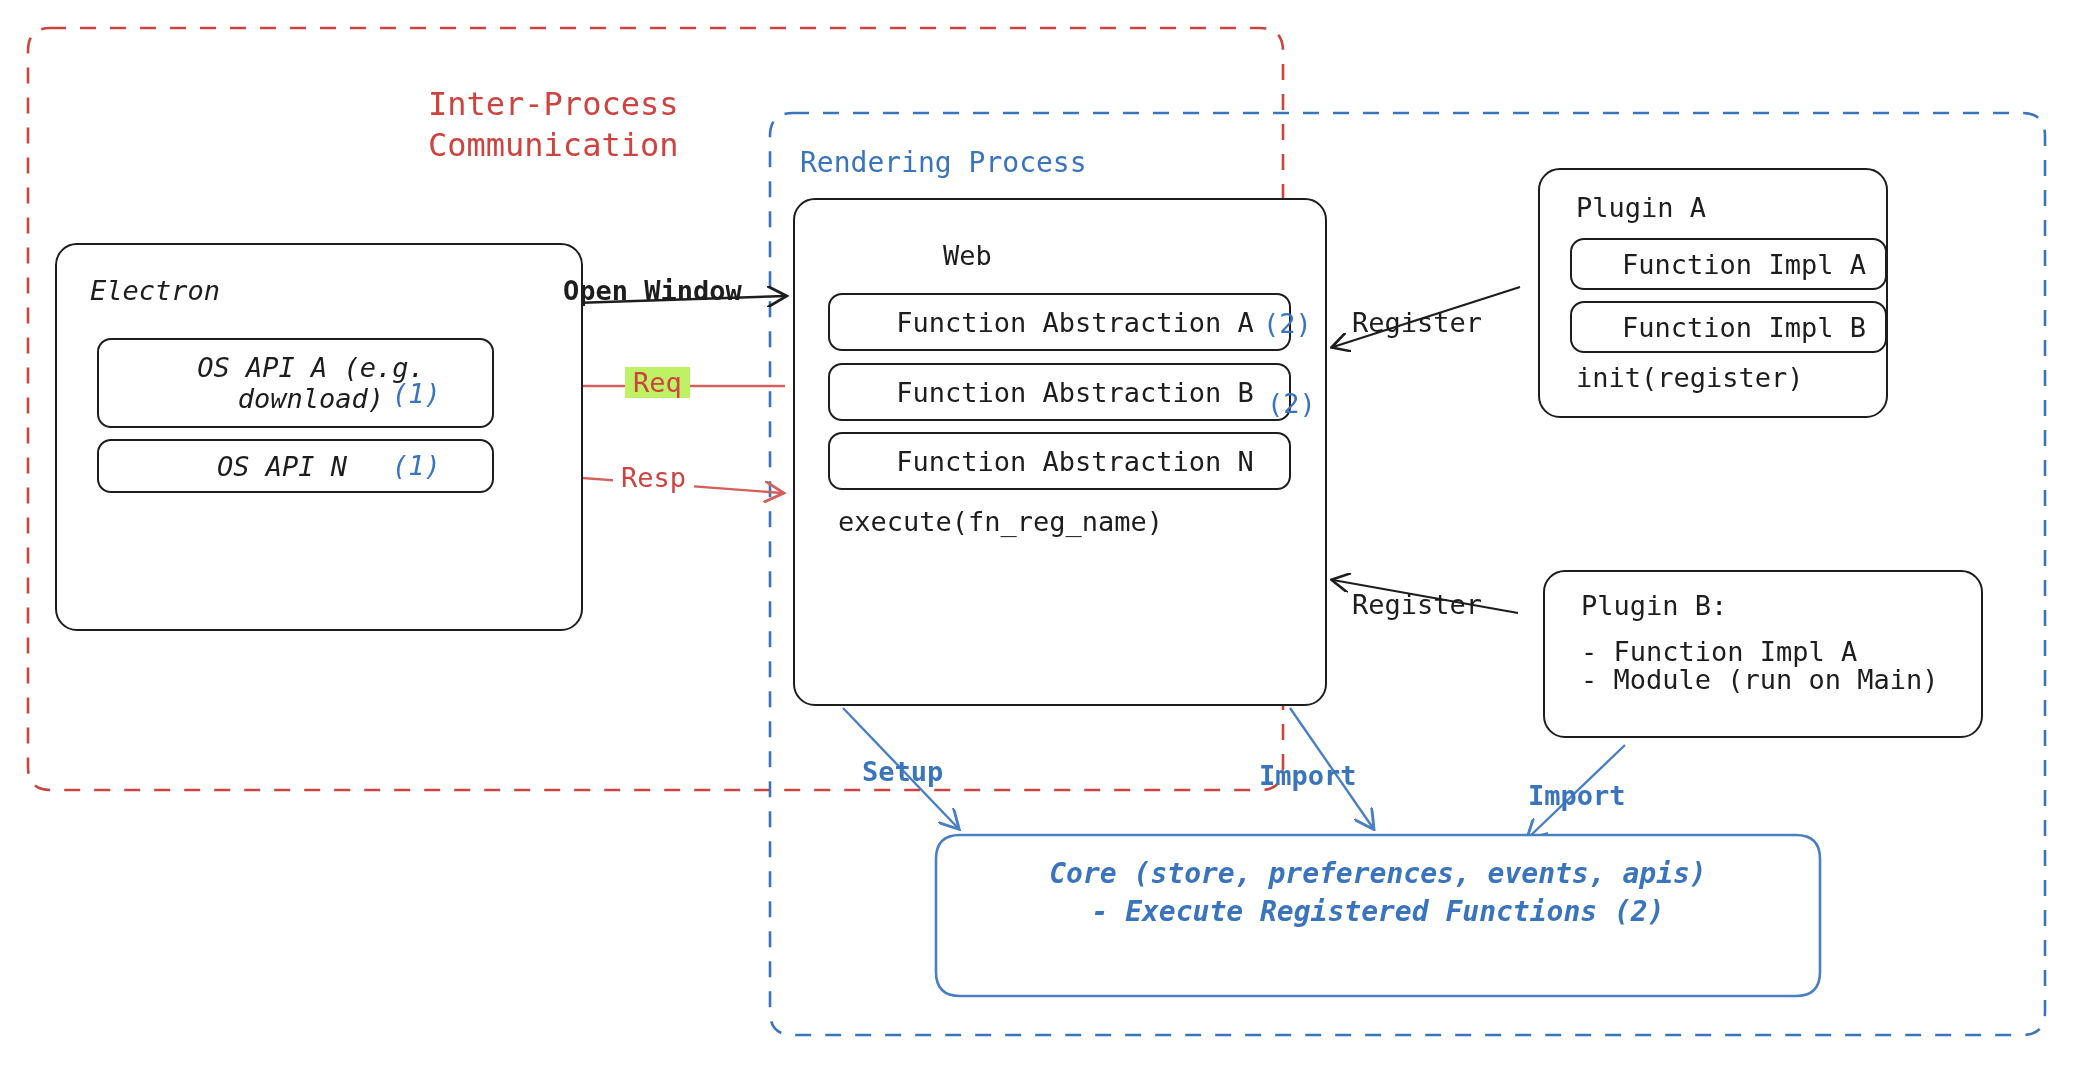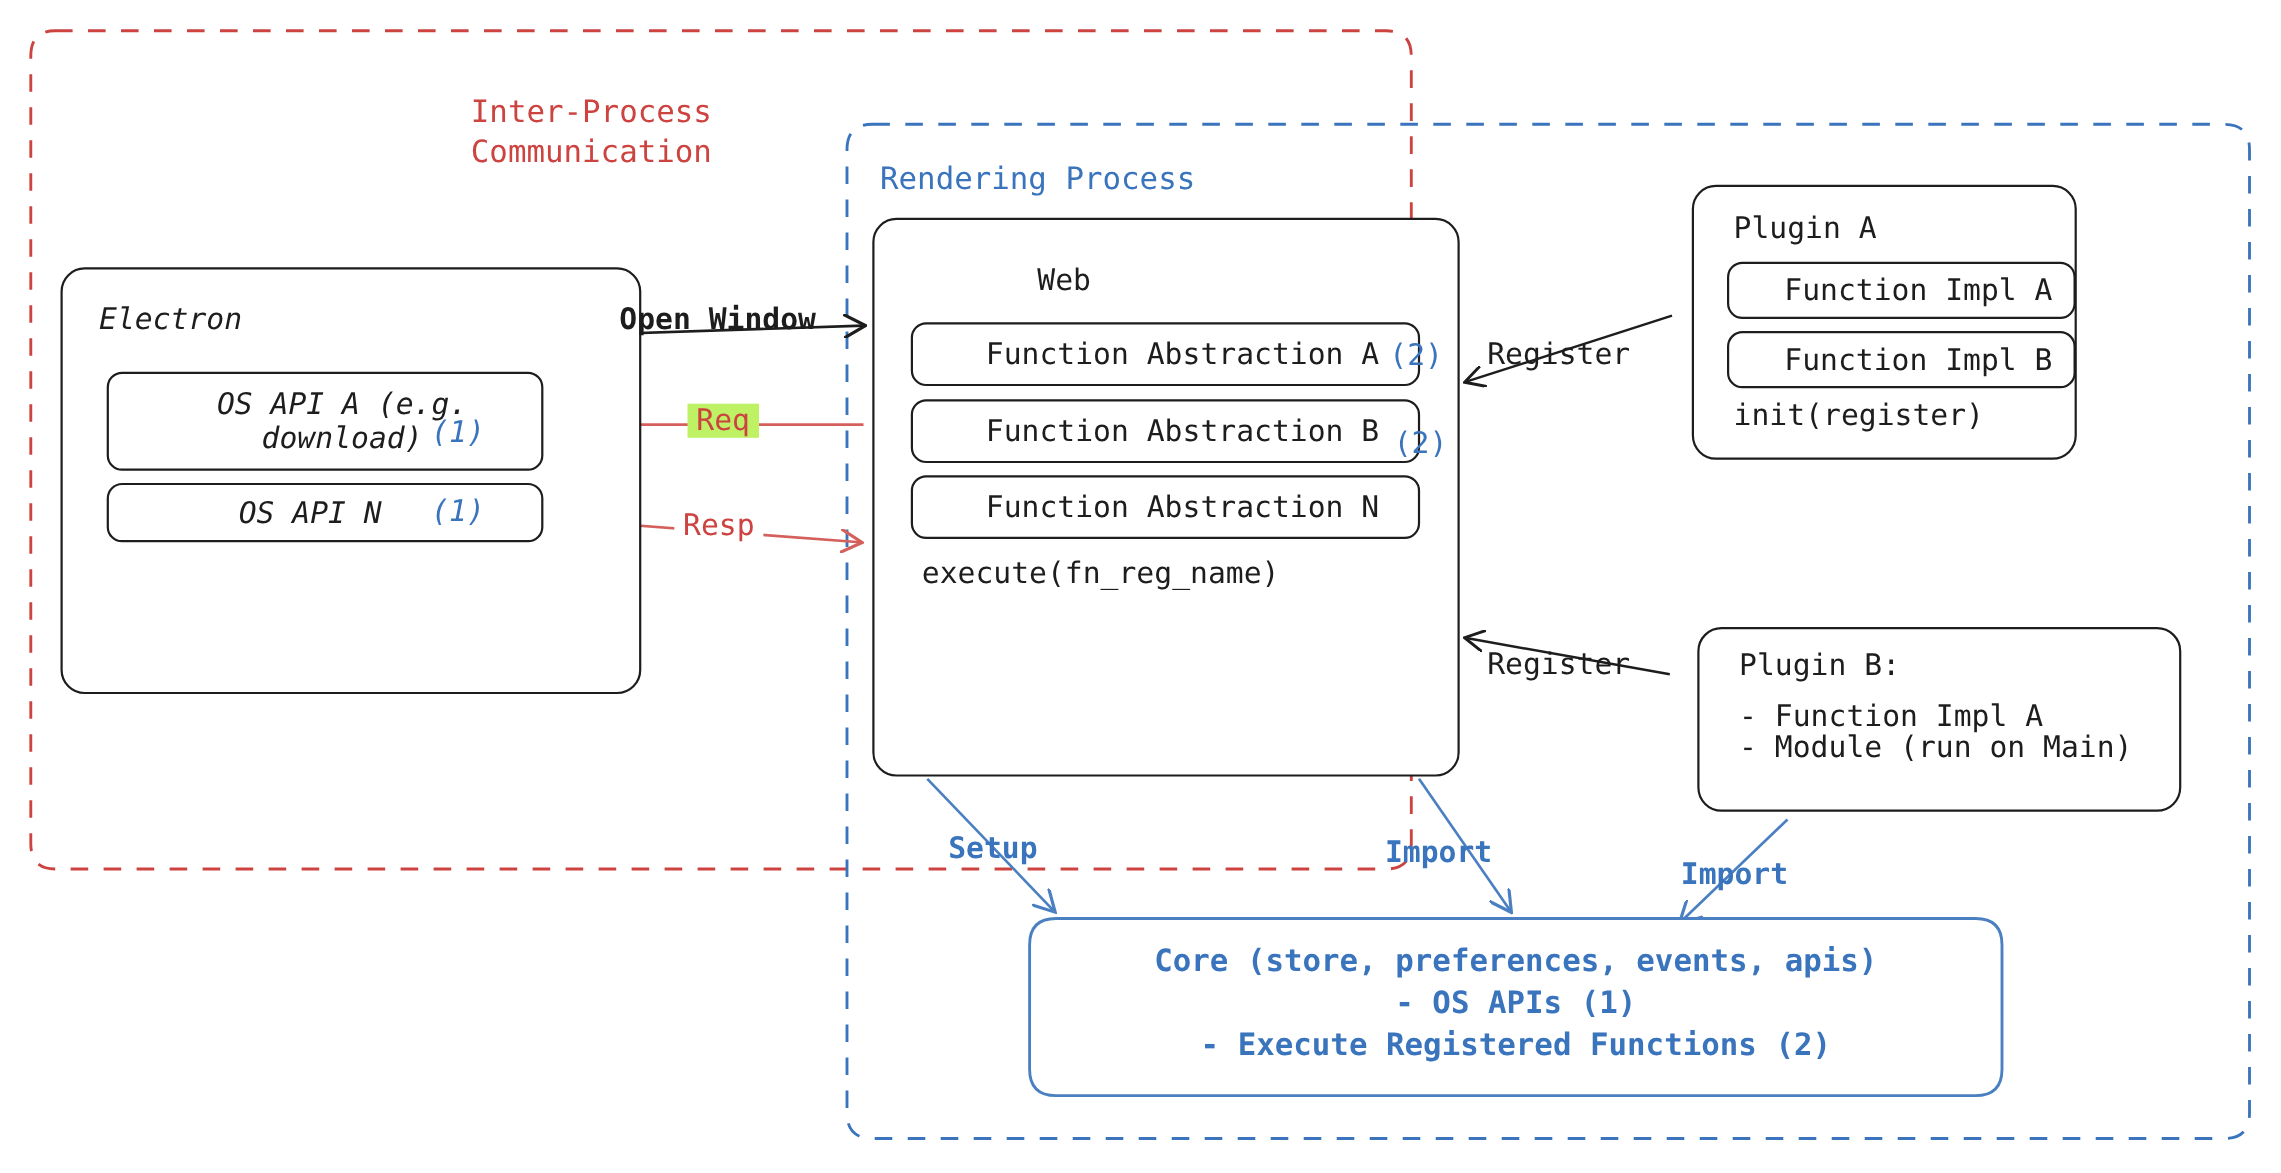--- a/index.html
+++ b/index.html
@@ -46,21 +46,21 @@
     padding-left: 31px;
   }
   .label-black {
     color: #1d1d1d;
     font-size: 27px;
     letter-spacing: 0px;
     white-space: pre;
   }
   .grouptitle-red {
     color: #cc4340;
-    font-size: 28px;
+    font-size: 32px;
     line-height: 1.28;
     white-space: pre;
   }
   .grouptitle-blue {
     color: #3a74bd;
     font-size: 28px;
     white-space: pre;
   }
   .boxtitle {
     color: #1d1d1d;
@@ -221,19 +221,18 @@
 
     <div class="label-black" style="position:absolute; left:36px; top:192px;">init(register)</div>
   </div>
 
   <div class="node solidbox" style="left:1543px; top:570px; width:440px; height:168px;">
     <div class="boxtitle" style="position:absolute; left:36px; top:18px;">Plugin B:</div>
     <div class="label-black" style="position:absolute; left:36px; top:64px;">- Function Impl A</div>
     <div class="label-black" style="position:absolute; left:36px; top:92px;">- Module (run on Main)</div>
   </div>
 
-  <div class="node" style="left:936px; top:855px; width:884px;">
+  <div class="node" style="left:936px; top:855px; width:884px;font-style:italic;">
     <div class="core-text">Core (store, preferences, events, apis)</div>
-    <div class="core-text">- OS APIs (1)</div>
     <div class="core-text">- Execute Registered Functions (2)</div>
   </div>
 
 </div>
 
 </body></html>

